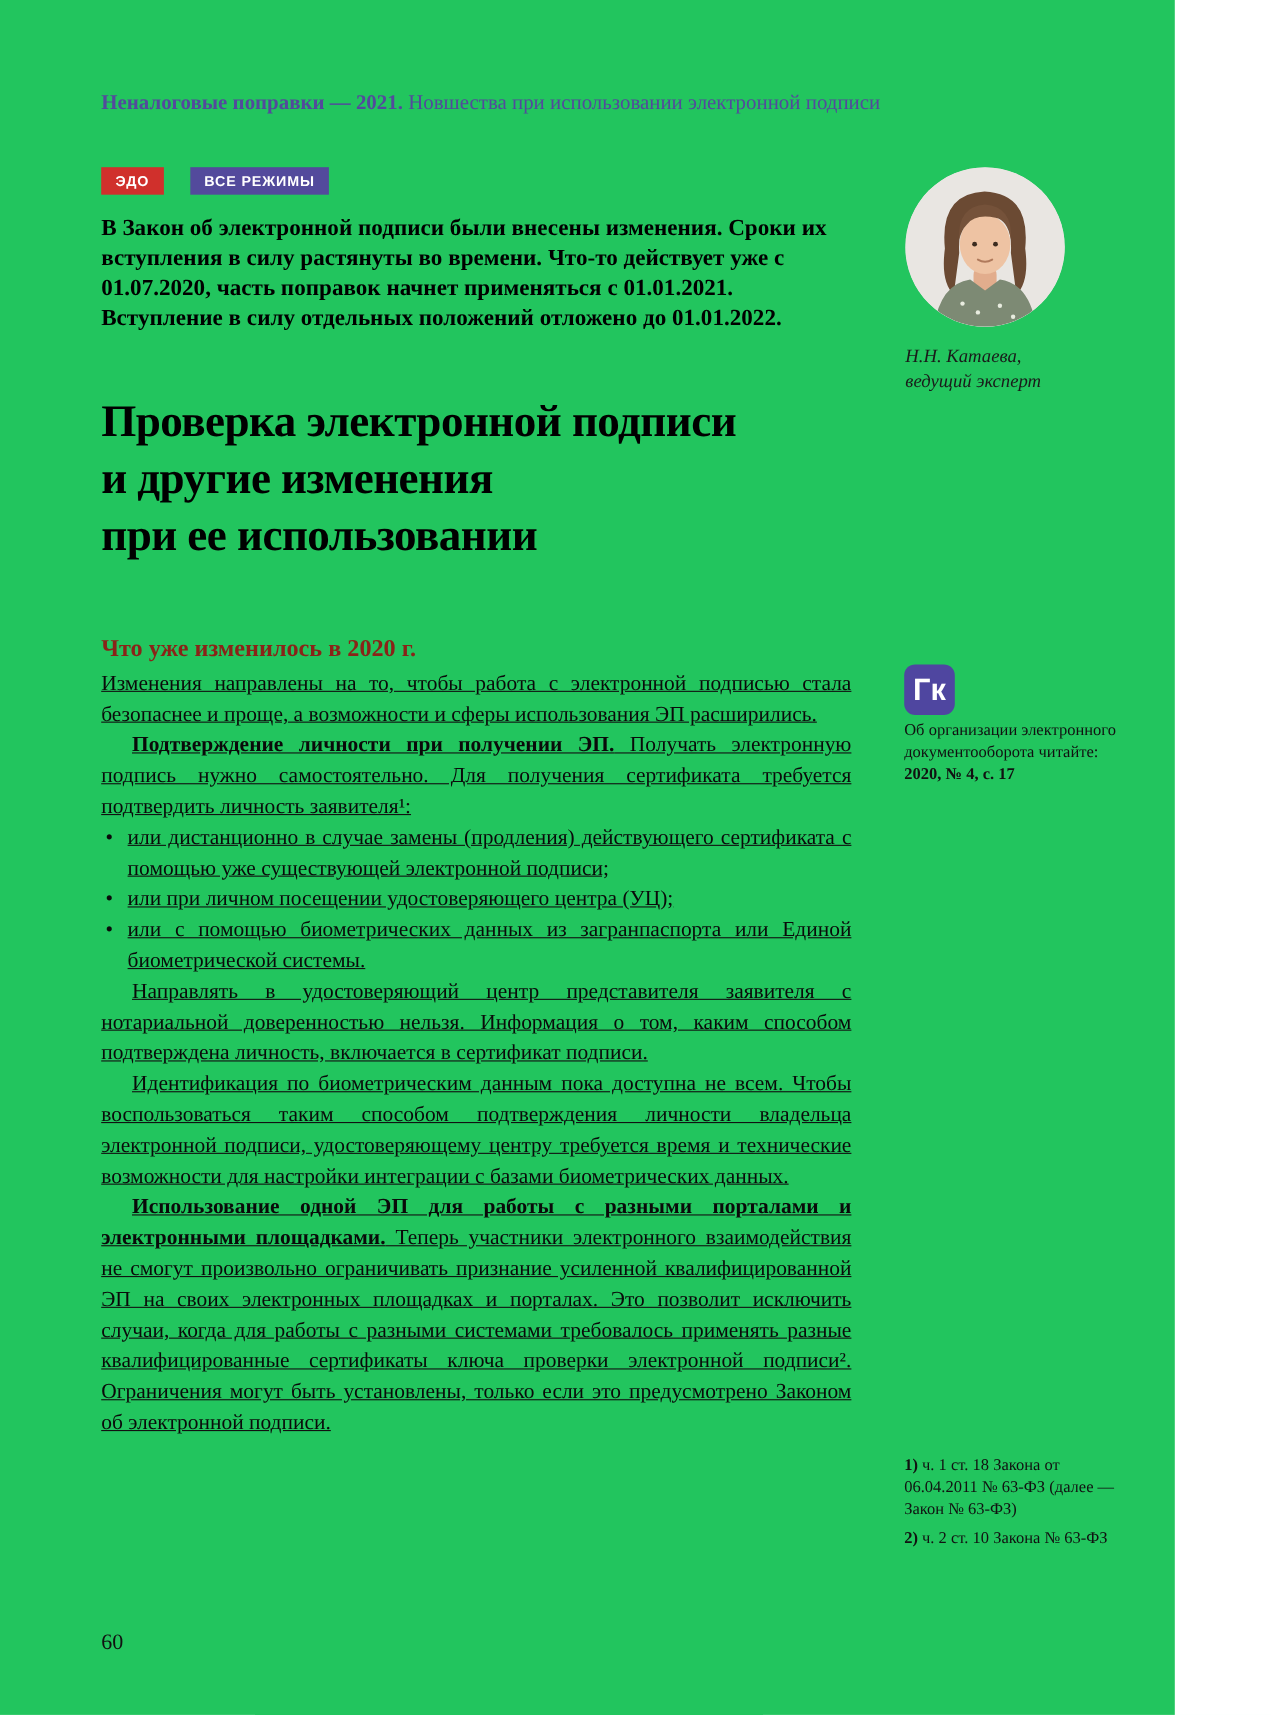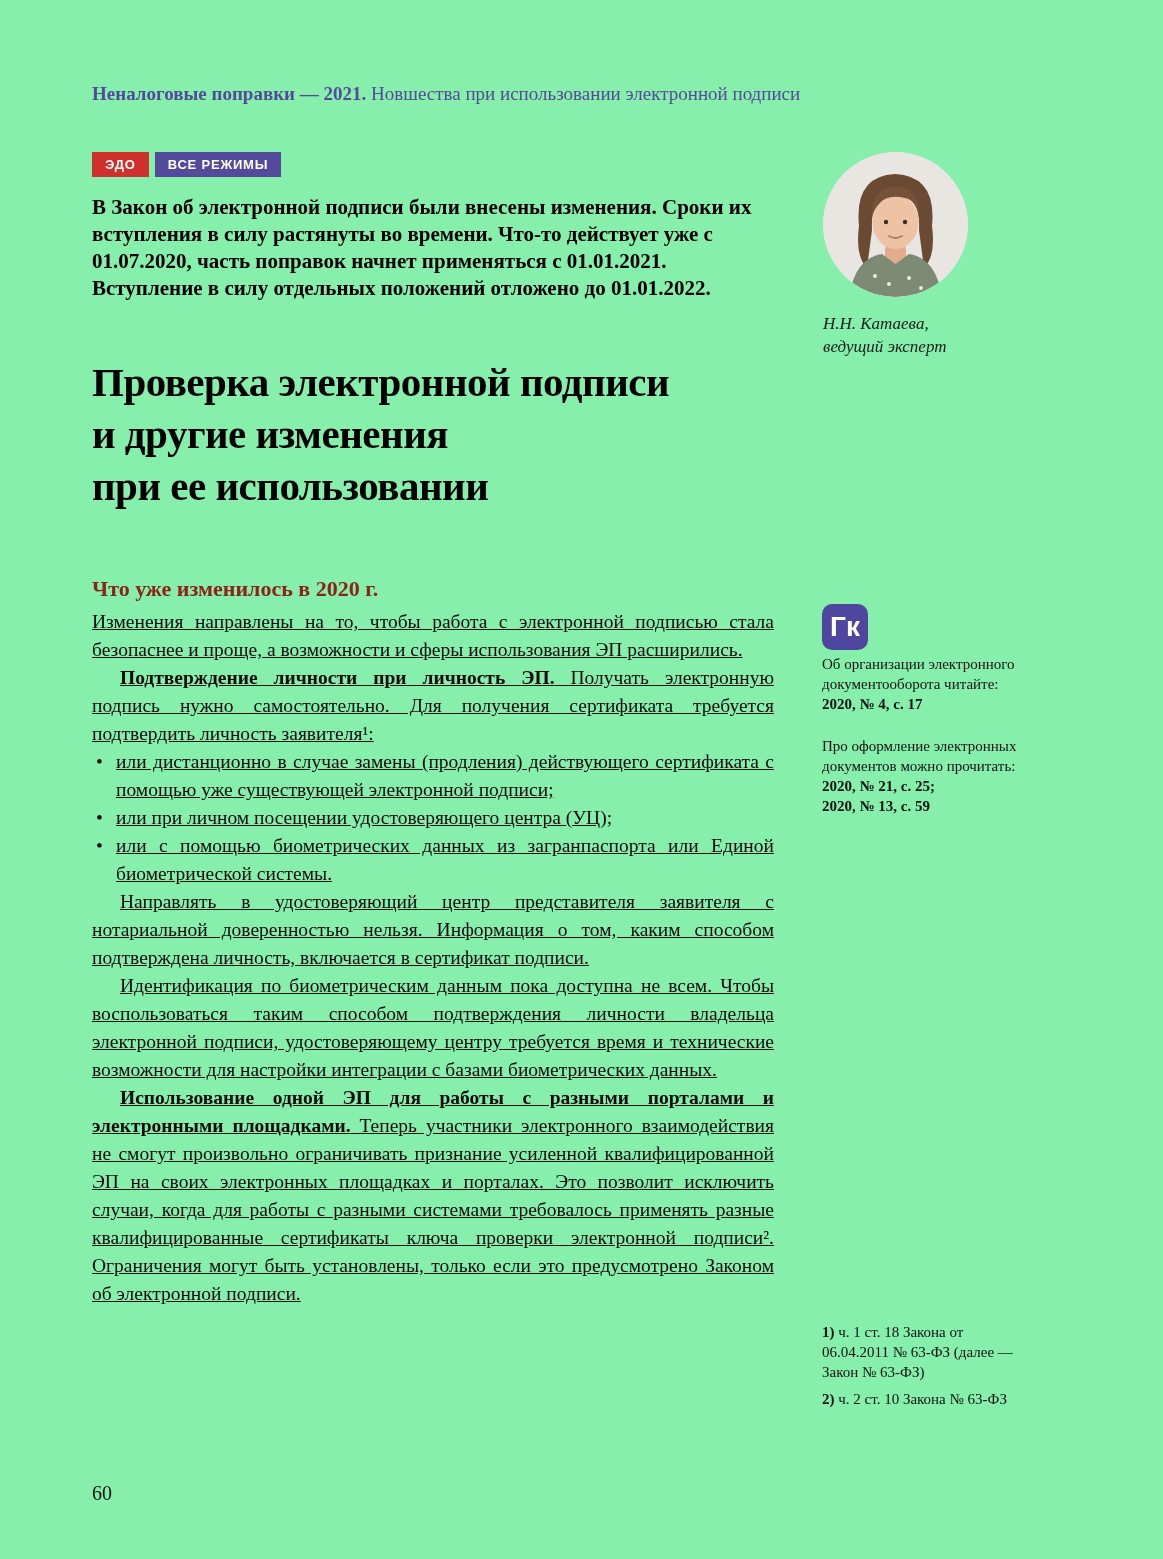--- a/index.html
+++ b/index.html
@@ -1,35 +1,35 @@
 <!DOCTYPE html>
 <html><head>
 <meta charset="utf-8">
 <style>
   html,body { margin:0; padding:0; background:#ffffff; }
   .page {
     position:relative;
-    width:1163px; height:1559px;
-    background:#86efac;
+    width:1068px; height:1559px;
+    background:#22c55e;
     font-family:"Liberation Serif", serif;
     color:#111111;
     overflow:hidden;
   }
 
   
   .runhead {
     position:absolute; left:92px; top:82px; width:980px;
     font-size:19px; line-height:24px; color:#534A9C;
   }
   .runhead .rh-bold { font-weight:bold; }
 
   
   .main-col { position:absolute; left:92px; top:152px; width:682px; }
 
-  .badges { display:flex; gap:6px; align-items:flex-start; height:25px; }
+  .badges { display:flex; gap:24px; align-items:flex-start; height:25px; }
   .badge {
     font-family:"Liberation Sans", sans-serif;
     font-weight:bold; font-size:13px; letter-spacing:0.8px;
     color:#ffffff; padding:5px 13px 4px; line-height:16px;
   }
   .badge-red { background:#D0302C; }
   .badge-purple { background:#534A9C; }
 
   .lead {
     margin:17px 0 0 0; width:660px;
@@ -124,21 +124,21 @@
     <p class="lead">В Закон об электронной подписи были внесены изменения. Сроки их вступления в силу растянуты во времени. Что-то действует уже с 01.07.2020, часть поправок начнет применяться с 01.01.2021. Вступление в силу отдельных положений отложено до 01.01.2022.</p>
 
     <h1 class="article-title">Проверка электронной подписи
 и другие изменения
 при ее использовании</h1>
 
     <h2 class="section-heading">Что уже изменилось в 2020 г.</h2>
 
     <div class="body-text">
       <p>Изменения направлены на то, чтобы работа с электронной подписью стала безопаснее и проще, а возможности и сферы использования ЭП расширились.</p>
-      <p class="indent"><b>Подтверждение личности при личность ЭП.</b><span> Получать электронную подпись нужно самостоятельно. Для получения сертификата требуется подтвердить личность заявителя¹:</span></p>
+      <p class="indent"><b>Подтверждение личности при получении ЭП.</b><span> Получать электронную подпись нужно самостоятельно. Для получения сертификата требуется подтвердить личность заявителя¹:</span></p>
       <ul class="bullets">
         <li>или дистанционно в случае замены (продления) действующего сертификата с помощью уже существующей электронной подписи;</li>
         <li>или при личном посещении удостоверяющего центра (УЦ);</li>
         <li>или с помощью биометрических данных из загранпаспорта или Единой биометрической системы.</li>
       </ul>
       <p class="indent">Направлять в удостоверяющий центр представителя заявителя с нотариальной доверенностью нельзя. Информация о том, каким способом подтверждена личность, включается в сертификат подписи.</p>
       <p class="indent">Идентификация по биометрическим данным пока доступна не всем. Чтобы воспользоваться таким способом подтверждения личности владельца электронной подписи, удостоверяющему центру требуется время и технические возможности для настройки интеграции с базами биометрических данных.</p>
       <p class="indent"><b>Использование одной ЭП для работы с разными порталами и электронными площадками.</b><span> Теперь участники электронного взаимодействия не смогут произвольно ограничивать признание усиленной квалифицированной ЭП на своих электронных площадках и порталах. Это позволит исключить случаи, когда для работы с разными системами требовалось применять разные квалифицированные сертификаты ключа проверки электронной подписи². Ограничения могут быть установлены, только если это предусмотрено Законом об электронной подписи.</span></p>
     </div>
   </div>
@@ -176,25 +176,20 @@
 
   <div class="gk-icon">
     <span>Гк</span>
   </div>
 
   <div class="sidebar-note" id="note1">
     <span>Об организации электронного документооборота читайте:</span>
     <span class="note-ref">2020, № 4, с. 17</span>
   </div>
 
-  <div class="sidebar-note" id="note2">
-    <span>Про оформление электронных документов можно прочитать:</span>
-    <span class="note-ref">2020, № 21, с. 25;</span>
-    <span class="note-ref">2020, № 13, с. 59</span>
-  </div>
 
   <div class="footnotes">
     <p class="footnote"><span class="fn-num">1)</span><span> ч. 1 ст. 18 Закона от 06.04.2011 № 63-ФЗ (далее — Закон № 63-ФЗ)</span></p>
     <p class="footnote"><span class="fn-num">2)</span><span> ч. 2 ст. 10 Закона № 63-ФЗ</span></p>
   </div>
 
   <div class="page-number">60</div>
 
 </div>
 

